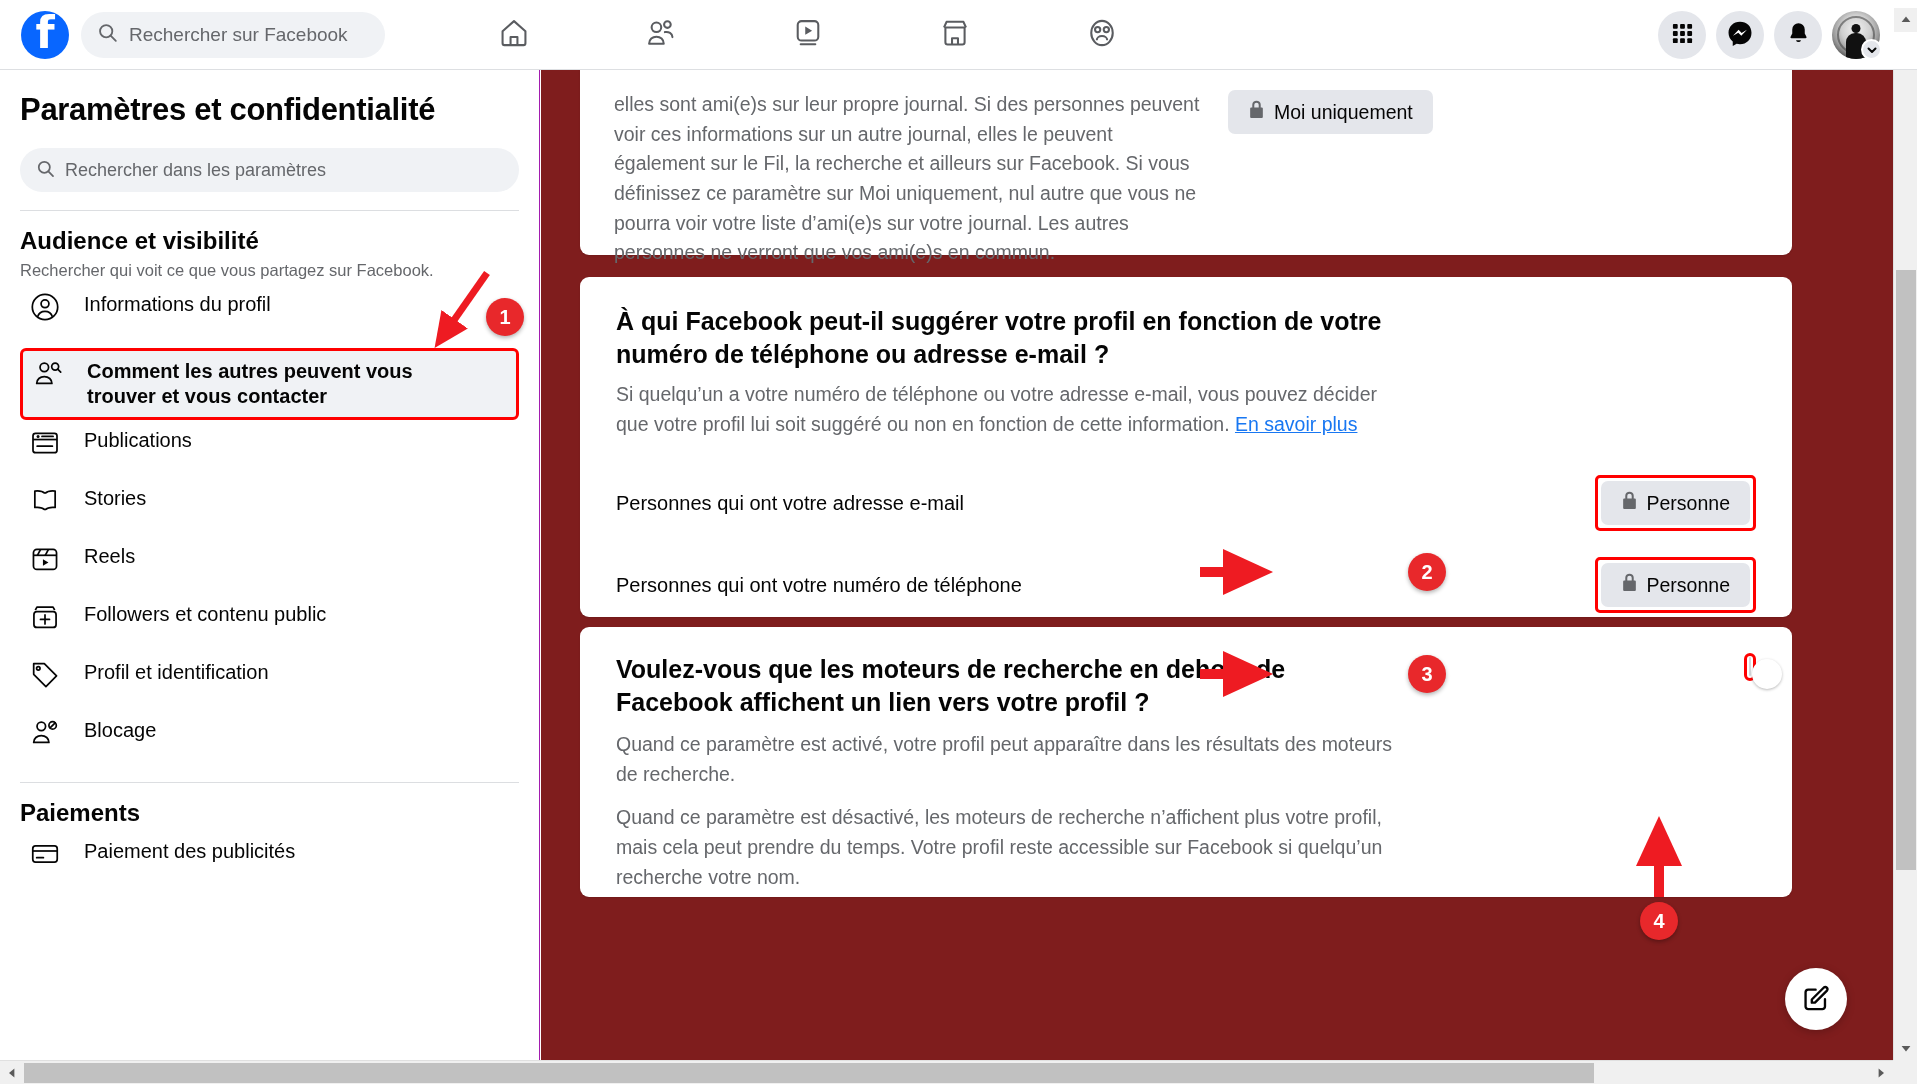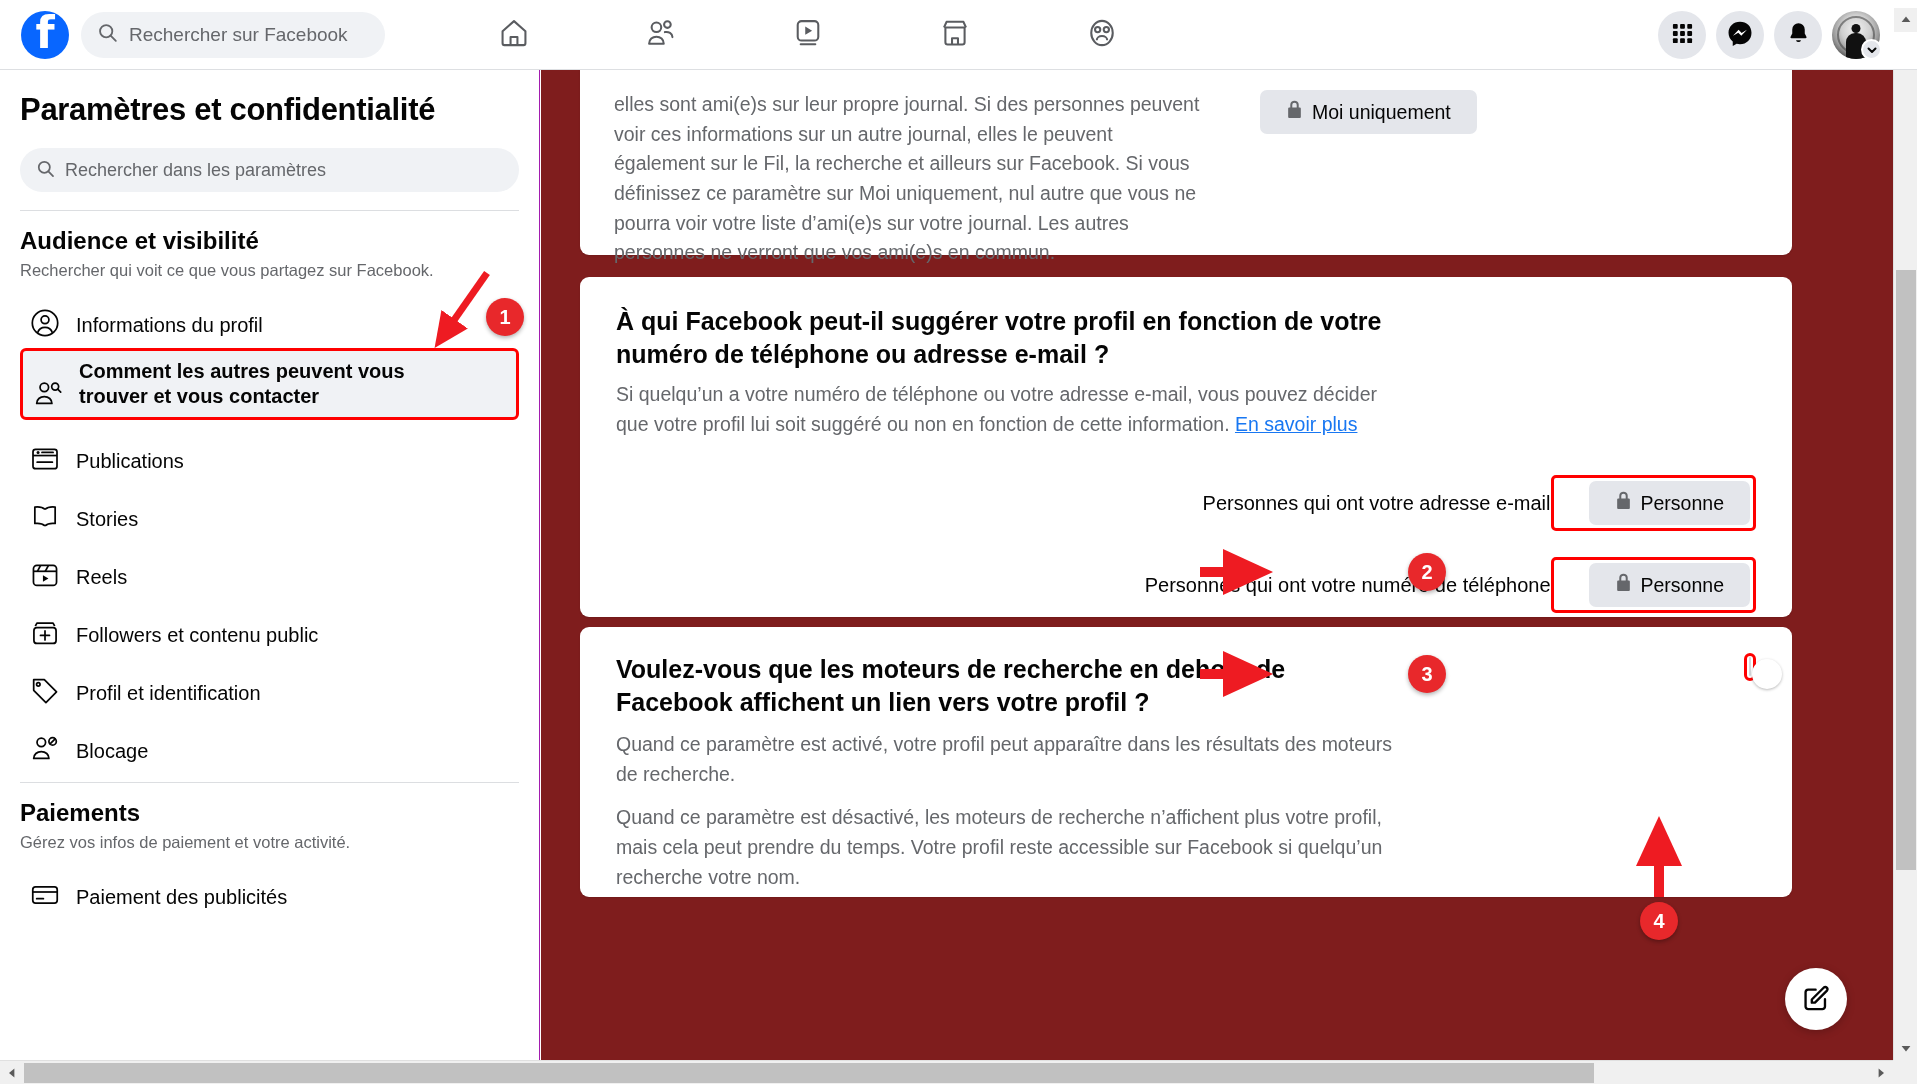--- a/index.html
+++ b/index.html
@@ -94,21 +94,21 @@
     margin-top: 20px; height: 44px; border-radius: 22px; background: #f0f2f5;
     display: flex; align-items: center; padding: 0 16px; cursor: text;
   }
   .sb-search .ph { font-size: 18px; color: #65676b; margin-left: 10px; }
   .sb-divider { height: 1px; background: #dcdee1; margin: 18px 0 0 0; }
   .sb-section-title {
     font-size: 24px; font-weight: bold; color: #050505; margin: 16px 0 0 0;
   }
   .sb-section-sub { font-size: 16.5px; color: #65676b; margin: 6px 0 0 0; }
   .sb-item {
-    display: flex; align-items: flex-end; gap: 14px; min-height: 54px;
+    display: flex; align-items: flex-start; gap: 22px; min-height: 54px;
     border-radius: 8px; cursor: pointer; padding: 4px 8px; margin-top: 4px;
   }
   .sb-item .lbl { font-size: 20px; color: #050505; line-height: 1.25; }
   .sb-item .ico { flex: none; width: 34px; display: flex; justify-content: center; }
   .sb-item.selected {
     background: #f0f2f5;
     border: 3px solid #ff0000; border-radius: 6px;
     padding: 8px 8px; margin-top: 6px;
   }
 
@@ -127,29 +127,29 @@
     font-size: 19.5px; color: #65676b; line-height: 1.52;
   }
   .card-h2 {
     font-size: 25px; font-weight: bold; color: #050505; line-height: 1.3;
     margin: 0;
   }
   .link { color: #1877f2; }
   .pill-btn {
     display: inline-flex; align-items: center; gap: 9px;
     background: #e4e6eb; border: none; border-radius: 7px;
-    padding: 10px 26px; font-size: 19.5px; color: #050505;
-    font-family: "Liberation Sans", sans-serif; cursor: pointer; margin-left: 32px;
+    padding: 10px 20px; font-size: 19.5px; color: #050505;
+    font-family: "Liberation Sans", sans-serif; cursor: pointer;
   }
   .hl-box {
     border: 3px solid #ff0000; border-radius: 5px; padding: 3px;
     display: inline-block; background: #fff;
   }
   .row {
-    display: flex; align-items: center; justify-content: flex-end;
+    display: flex; align-items: center; justify-content: space-between;
   }
   .row-label { font-size: 20px; color: #050505; }
 
   
   .toggle {
     width: 62px; height: 34px; border-radius: 17px; background: #e9eaed;
     border: 1px solid #d6d8db; position: relative; cursor: pointer;
   }
   .toggle .knob {
     position: absolute; left: 2px; top: 1px; width: 30px; height: 30px;
@@ -440,21 +440,20 @@
             <line x1="17.4" y1="8.6" x2="21.8" y2="4.2" stroke-linecap="round"></line>
           </svg>
         </span>
         <span class="lbl">Blocage</span>
       </div>
     </div>
 
     <div class="sb-divider" style="margin-top:14px;"></div>
 
     <div class="sb-section-title" style="margin-top:16px;">Paiements</div>
-    <div class="sb-section-sub">Gérez vos infos de paiement et votre activité.</div>
 
     <div style="margin-top:8px;">
       <div class="sb-item">
         <span class="ico">
           <svg width="30" height="30" viewBox="0 0 26 26" fill="none" stroke="#050505" stroke-width="1.5">
             <rect x="2.4" y="6" width="21.2" height="14" rx="2.4"></rect>
             <line x1="2.4" y1="10.4" x2="23.6" y2="10.4"></line>
             <line x1="5.8" y1="16.2" x2="11.6" y2="16.2" stroke-linecap="round"></line>
           </svg>
         </span>

